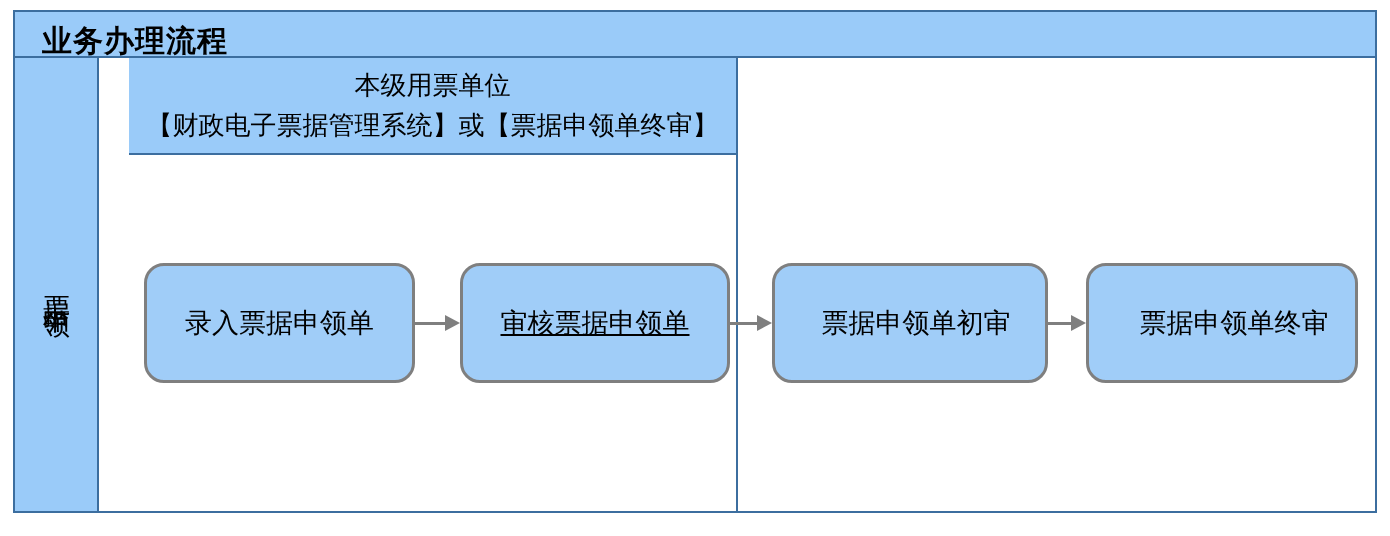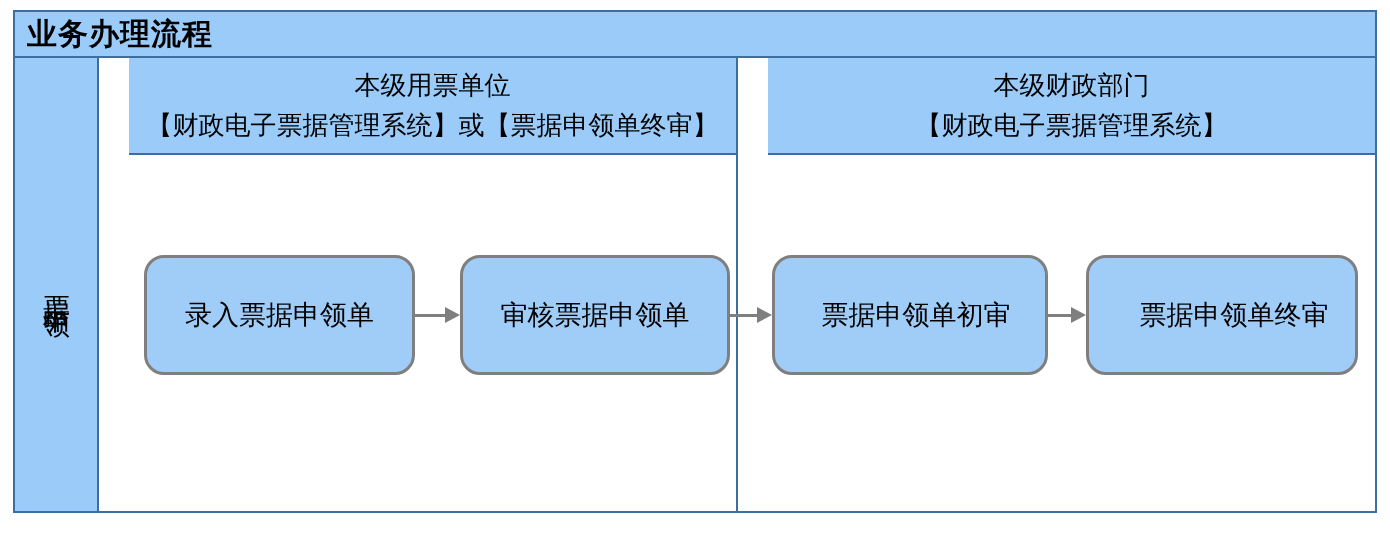--- a/index.html
+++ b/index.html
@@ -19,22 +19,22 @@
   .flow-table{
     position:absolute;left:13px;top:10px;width:1364px;height:503px;
     border:2px solid var(--border-blue);
     background:var(--content-bg);
     display:flex;flex-direction:column;
   }
   .title-row{
     height:46px;flex:0 0 46px;
     background:var(--fill-blue);
     border-bottom:2px solid var(--border-blue);
-    display:flex;align-items:center;
-    padding-left:12px;
+    display:flex;align-items:flex-end;
+    padding-left:27px;
   }
   .title-row .title-text{
     font-size:30px;font-weight:bold;letter-spacing:1px;line-height:1;
   }
   .table-body{flex:1;display:flex;flex-direction:row;min-height:0;gap:30px;}
 
   .lane-col{
     flex:0 0 84px;
     background:var(--fill-blue);
     border-right:2px solid var(--border-blue);
@@ -51,31 +51,31 @@
     flex:0 0 97px;
     background:var(--fill-blue);
     border-bottom:2px solid var(--border-blue);
     display:flex;flex-direction:column;align-items:center;justify-content:center;
     gap:8px;
   }
   .stage-header .hline{font-size:26px;line-height:1.2;text-align:center;white-space:nowrap;}
   .stage-content{flex:1;background:var(--content-bg);}
 
   
-  .flow-overlay{position:absolute;left:0;top:0;width:1360px;height:511px;pointer-events:none;}
+  .flow-overlay{position:absolute;left:0;top:8px;width:1360px;height:511px;pointer-events:none;}
   .process-box{
     position:absolute;top:243px;height:120px;
     background:var(--box-fill);
     border:3px solid var(--box-border);
     border-radius:20px;
     display:flex;align-items:center;justify-content:center;
     font-size:27px;white-space:nowrap;
   }
   .box-1{left:129px;width:271px;}
-  .box-2{left:445px;width:270px;}
+  .box-2{left:445px;width:270px;text-decoration:underline;}
   .box-3{left:757px;width:276px;padding-left:12px;}
   .box-4{left:1071px;width:272px;padding-left:24px;}
 
   .arrow{position:absolute;top:295px;height:16px;}
   .arrow-1{left:400px;width:45px;}
   .arrow-2{left:715px;width:42px;}
   .arrow-3{left:1033px;width:38px;}
   .arrow .shaft{
     position:absolute;left:0;right:13px;top:50%;margin-top:-1.5px;height:3px;
     background:var(--arrow-gray);
@@ -106,24 +106,20 @@
 
       <div class="stage-col first">
         <div class="stage-header">
           <div class="hline">本级用票单位</div>
           <div class="hline">【财政电子票据管理系统】或【票据申领单终审】</div>
         </div>
         <div class="stage-content"></div>
       </div>
 
       <div class="stage-col">
-        <div class="stage-header">
-          <div class="hline">本级财政部门</div>
-          <div class="hline">【财政电子票据管理系统】</div>
-        </div>
         <div class="stage-content"></div>
       </div>
 
     </div>
 
     <div class="flow-overlay">
       <div class="process-box box-1">录入票据申领单</div>
 
       <div class="arrow arrow-1">
         <span class="shaft"></span>

